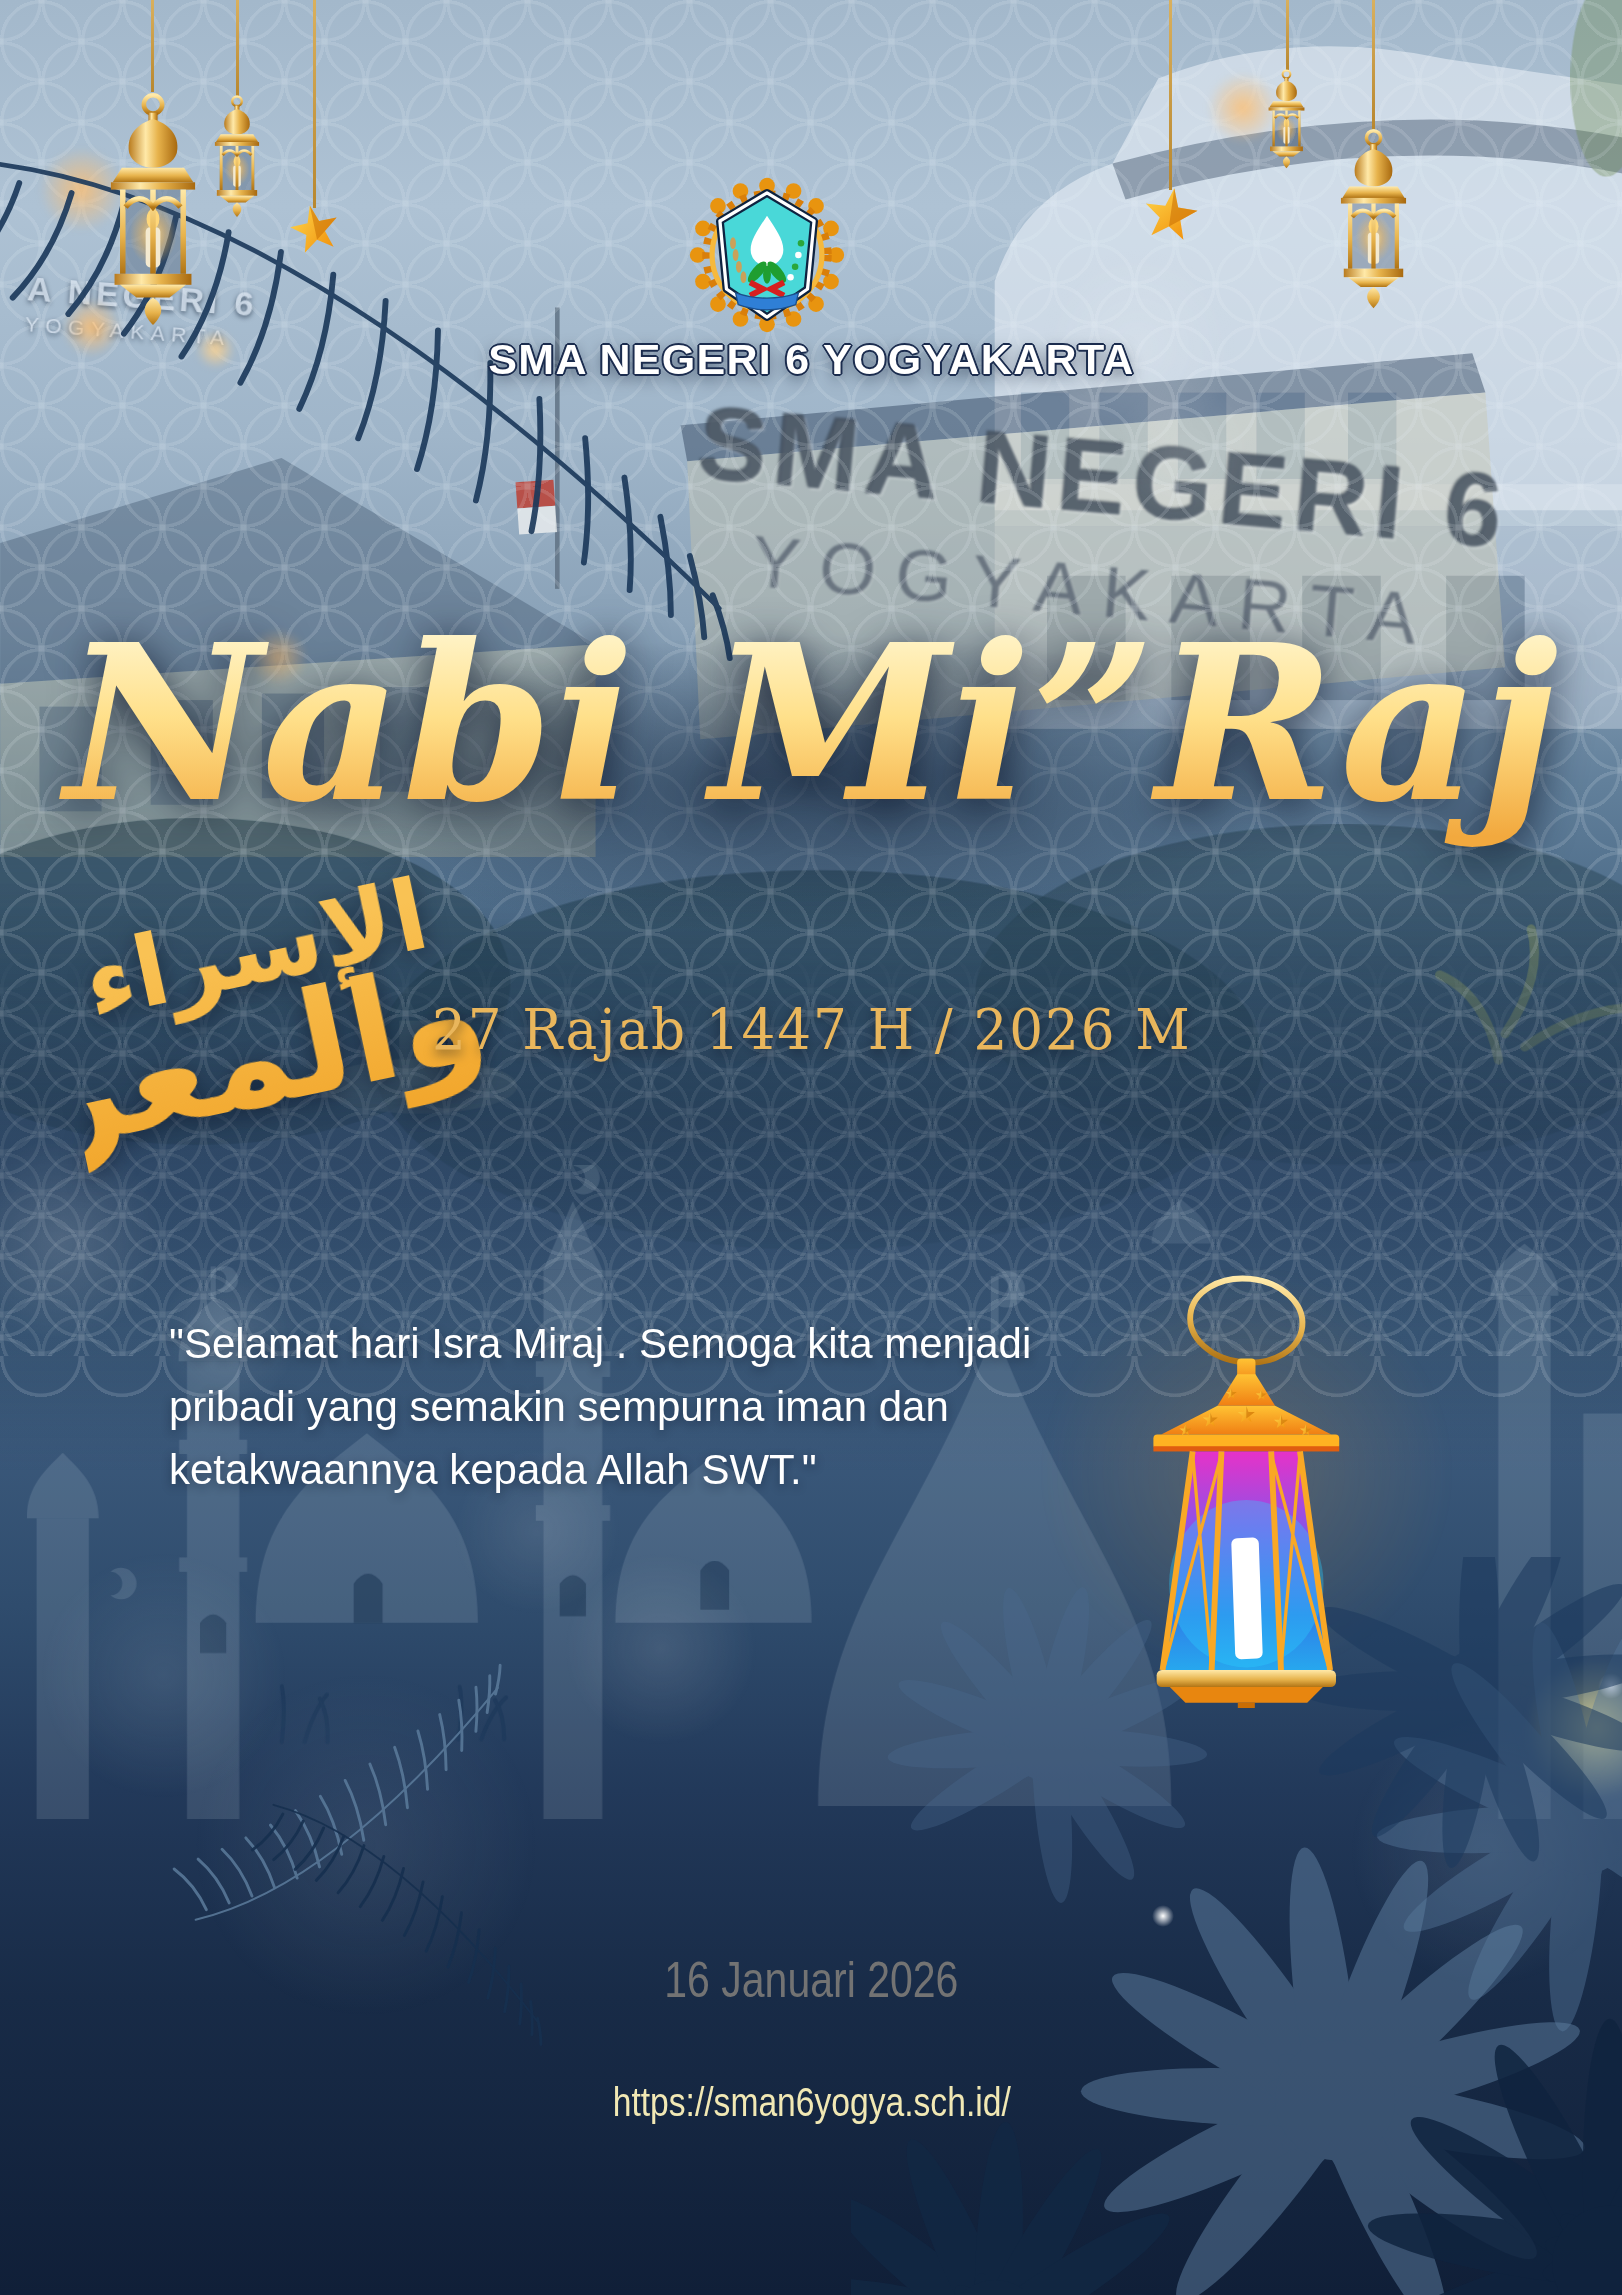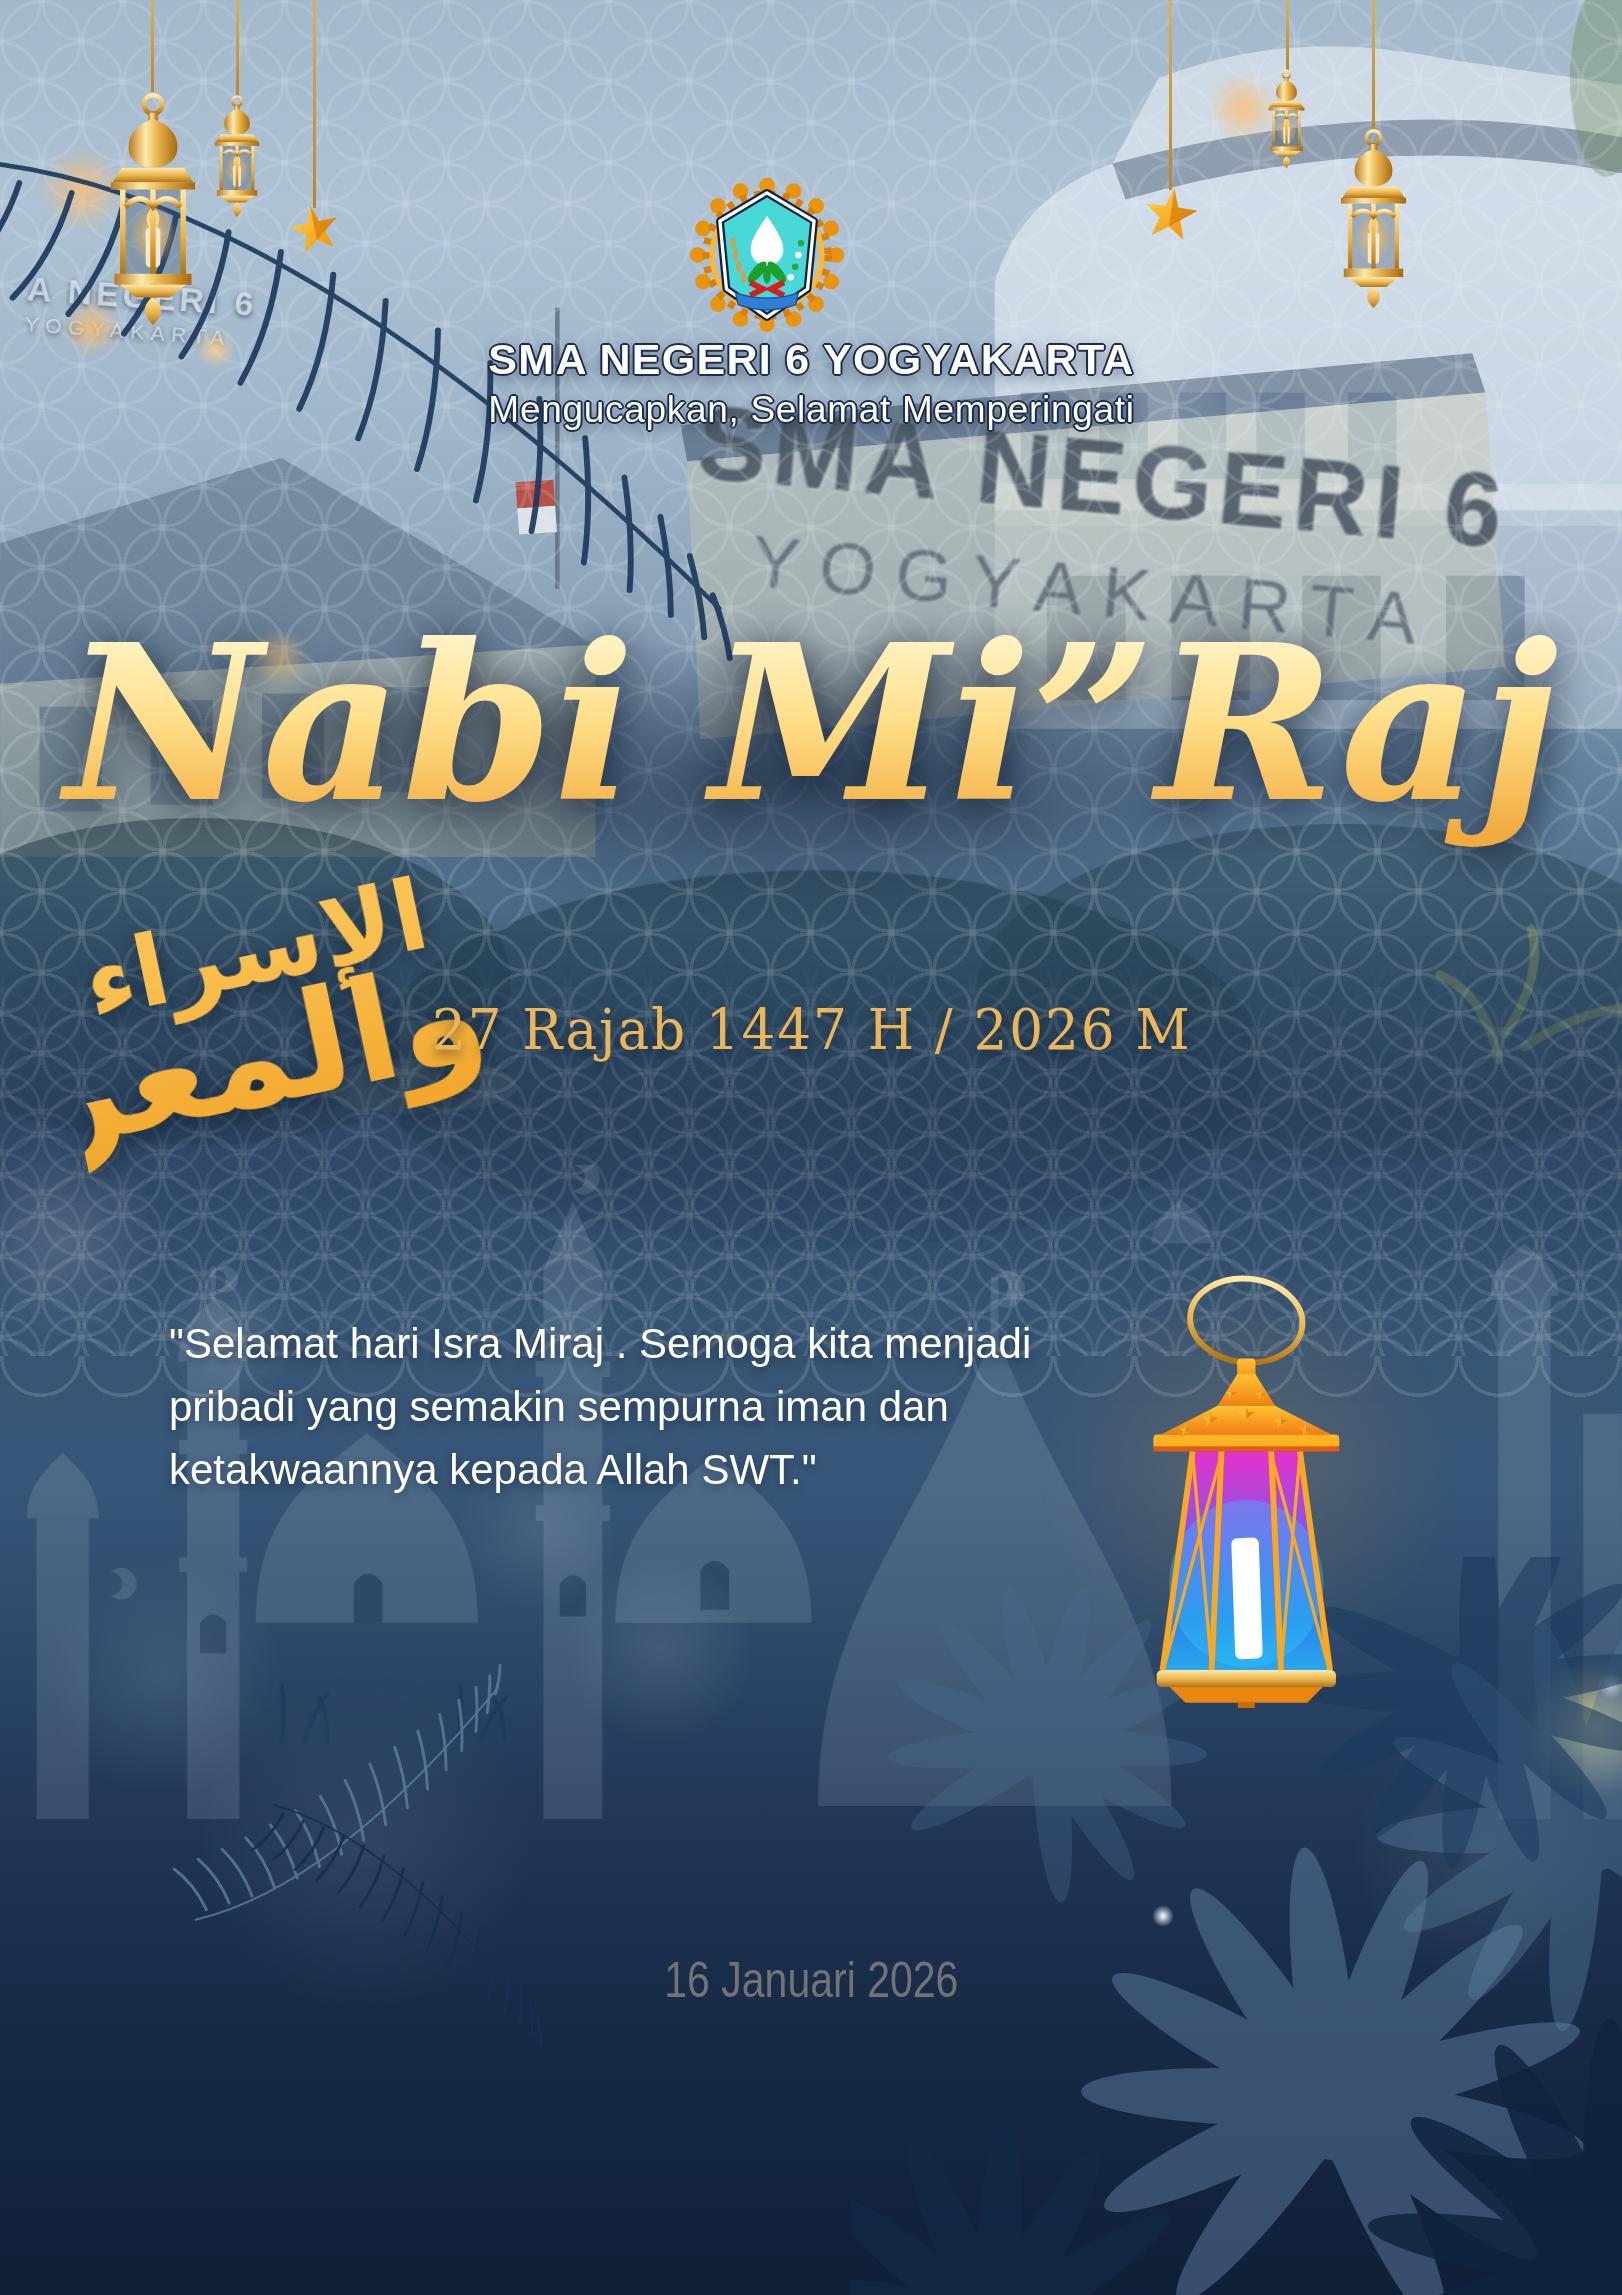--- a/index.html
+++ b/index.html
@@ -419,21 +419,20 @@
     <g>
       <circle r="5" cx="52" cy="-18" fill="#2aa63c"></circle>
         <circle r="5" cx="48" cy="0" fill="#fff"></circle>
       <circle r="5" cx="43" cy="18" fill="#2aa63c"></circle>
         <circle r="5" cx="36" cy="34" fill="#fff"></circle>
     </g>
     <path d="M-48,58 Q0,74 48,58 L44,76 Q0,92 -44,76 Z" fill="#2f7fd6" stroke="#1b4f8c" stroke-width="2"></path>
   </svg>
 
   <div class="abs school-name outline-navy">SMA NEGERI 6 YOGYAKARTA</div>
-  <div class="abs greeting outline-navy">Mengucapkan, Selamat Memperingati</div>
 
   <div class="abs main-title">Nabi Mi”Raj</div>
 
   <div class="abs arabic">
     <div class="a1">الإسراء</div>
     <div class="a2">والمعراج</div>
   </div>
 
   <div class="abs hijri">
     <span>27 Rajab 1447 H / 2026 M</span>
@@ -469,15 +468,18 @@
 
   <div class="abs quote">
     <span>"Selamat hari Isra Miraj . Semoga kita menjadi</span>
     <span>pribadi yang semakin sempurna iman dan</span>
     <span>ketakwaannya kepada Allah SWT."</span>
   </div>
 
   <div class="abs event-date">
     <span>16 Januari 2026</span>
   </div>
+  <div class="abs website">
+    <span>https://sman6yogya.sch.id/</span>
+  </div>
 
 </div>
 
 
 </body></html>

